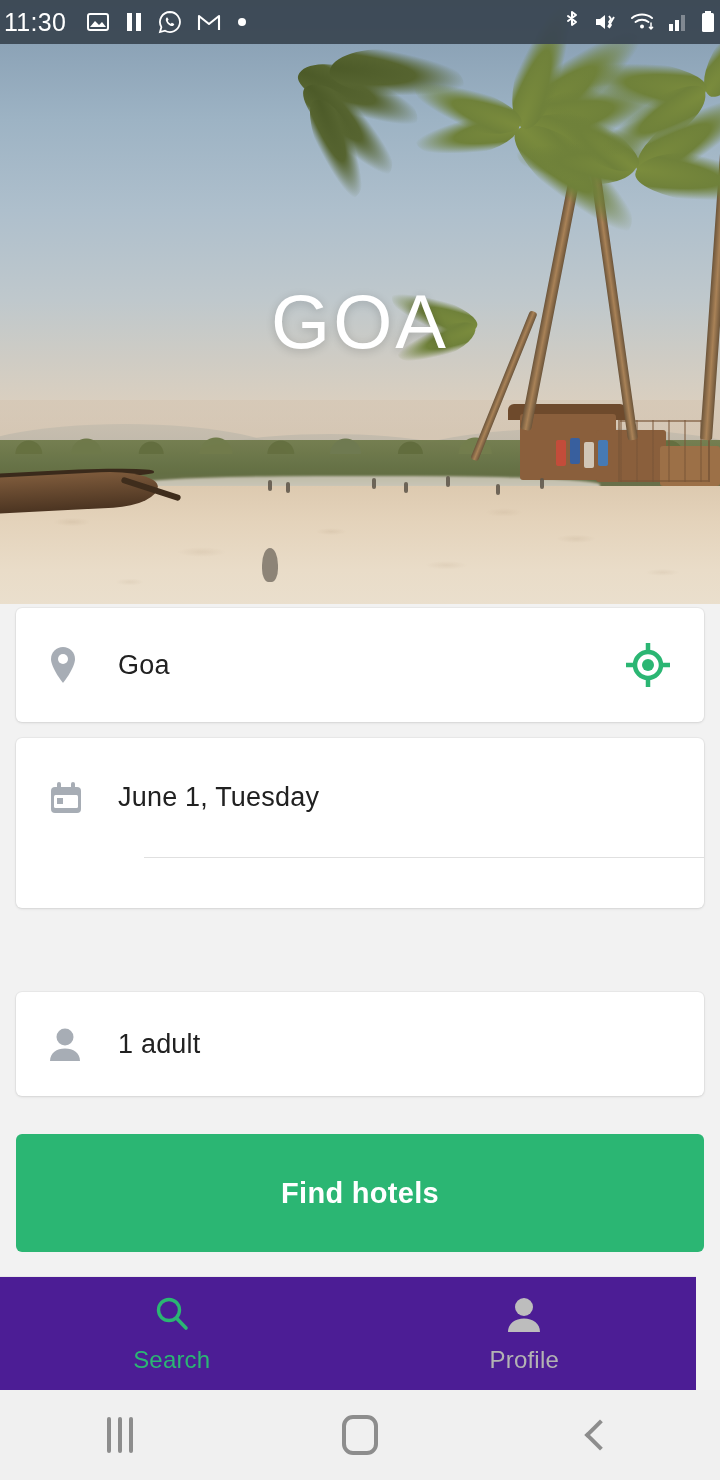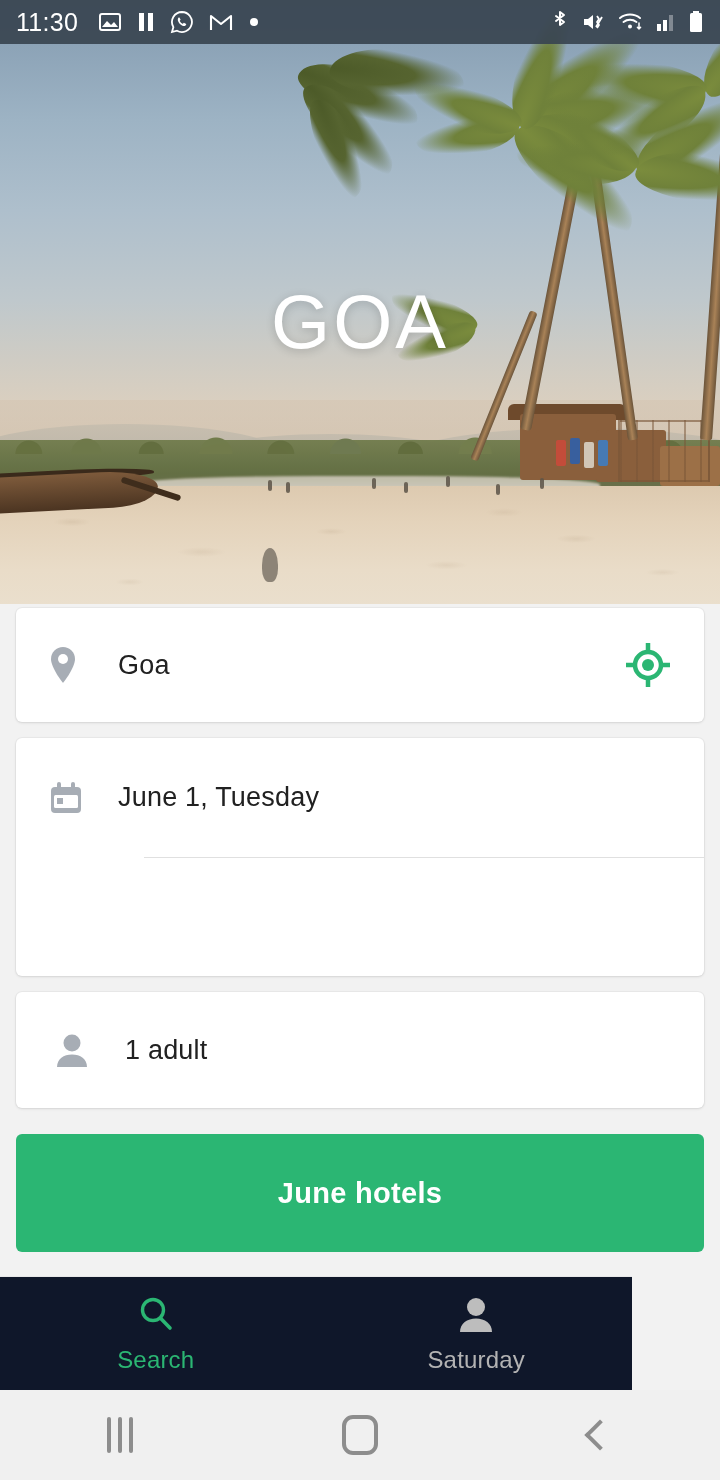--- a/index.html
+++ b/index.html
@@ -137,56 +137,56 @@
   .hero-sub {
     position:absolute; left:0; top:388px; width:720px; text-align:center;
     color:#fff; font-size:22px; font-weight:400; letter-spacing:3px;
     text-shadow:0 2px 8px rgba(0,0,0,.22);
   }
 
   
   .statusbar {
     position:absolute; top:0; left:0; width:720px; height:44px;
     background:rgba(56,68,80,.92); color:#fff;
-    display:flex; align-items:center; padding:0 16px; z-index:40;
+    display:flex; align-items:center; padding:0 4px; z-index:40;
   }
   .sb-time { font-size:25px; font-weight:400; letter-spacing:.3px; }
   .sb-left { display:flex; align-items:center; gap:15px; margin-left:20px; }
   .sb-right { margin-left:auto; display:flex; align-items:center; gap:11px; }
   .sb-ico { display:inline-flex; align-items:center; justify-content:center; }
 
   
   .sheet { position:absolute; left:0; top:604px; width:720px; height:672px; background:#f2f2f2; }
   .card {
     position:absolute; left:16px; width:688px; background:#fff;
     border-radius:6px; box-shadow:0 1px 3px rgba(0,0,0,.10), 0 0 0 1px rgba(0,0,0,.03);
   }
   .card.location { top:4px; height:114px; }
-  .card.dates    { top:134px; height:238px; }
-  .card.guests   { top:388px; height:116px;padding-left:7px; }
+  .card.dates    { top:134px; height:170px; }
+  .card.guests   { top:388px; height:104px; }
 
   .row { display:flex; align-items:center; height:100%; padding:0 30px; }
   .row.half { height:119px; }
   .icon-slot { width:72px; display:flex; align-items:center; justify-content:flex-start; }
   .row-text { font-size:27px; color:#212121; font-weight:400; letter-spacing:.2px; }
   .divider { position:absolute; left:128px; right:0; top:119px; height:1px; background:#e0e0e0; }
   .gps-btn { margin-left:auto; display:flex; align-items:center; }
 
   .find-btn {
     position:absolute; left:16px; top:530px; width:688px; height:118px;
     background:#2bb673; border-radius:6px; border:none;
     color:#fff; font-size:29px; font-weight:bold; letter-spacing:.3px;
     display:flex; align-items:center; justify-content:center; cursor:pointer;
     font-family:"Liberation Sans", sans-serif;
   }
 
   
   .bottomnav {
-    position:absolute; left:0; top:1276px; width:632px; height:114px;
-    background:#0f172a; display:flex; border-top:1px solid #e8e8e8;gap:9px;
+    position:absolute; left:0; top:1276px; width:696px; height:114px;
+    background:#4c1d95; display:flex; border-top:1px solid #e8e8e8;gap:9px;
   }
   .navitem { flex:1; display:flex; flex-direction:column; align-items:center; justify-content:center; gap:8px; cursor:pointer; }
   .navlabel { font-size:24px; letter-spacing:.2px; }
   .navitem.active .navlabel { color:#2bb673; }
   .navitem.inactive .navlabel { color:#b3b3b3; }
 
   
   .androidnav {
     position:absolute; left:0; top:1390px; width:720px; height:90px;
     background:#f0f0f0; display:flex; align-items:center;
@@ -383,41 +383,41 @@
         <span class="icon-slot">
           <svg width="38" height="40" viewBox="0 0 38 40">
               <circle cx="19" cy="13" r="8.5" fill="#a7adb5"></circle>
               <path d="M4 37c0-8 6.7-12.5 15-12.5S34 29 34 37z" fill="#a7adb5"></path>
             </svg>
         </span>
         <span class="row-text">1 adult</span>
       </div>
     </div>
 
-    <button class="find-btn">June hotels</button>
+    <button class="find-btn">Find hotels</button>
   </div>
 
   <div class="bottomnav">
     <div class="navitem active">
       <span>
         <svg width="40" height="40" viewBox="0 0 40 40">
             <circle cx="17" cy="16" r="10.5" fill="none" stroke="#2bb673" stroke-width="3.4"></circle>
             <path d="M24.6 24.2L34 34" stroke="#2bb673" stroke-width="3.6" stroke-linecap="round"></path>
           </svg>
       </span>
       <span class="navlabel">Search</span>
     </div>
     <div class="navitem inactive">
       <span>
         <svg width="40" height="40" viewBox="0 0 40 40">
             <circle cx="20" cy="13" r="9" fill="#bdbdbd"></circle>
             <path d="M4 38c0-8.5 7.2-13.5 16-13.5S36 29.5 36 38z" fill="#bdbdbd"></path>
           </svg>
       </span>
-      <span class="navlabel">Saturday</span>
+      <span class="navlabel">Profile</span>
     </div>
   </div>
 
   <div class="androidnav">
     <div class="anav">
       <span class="recents">
           <span></span>
           <span></span>
           <span></span>
         </span>

